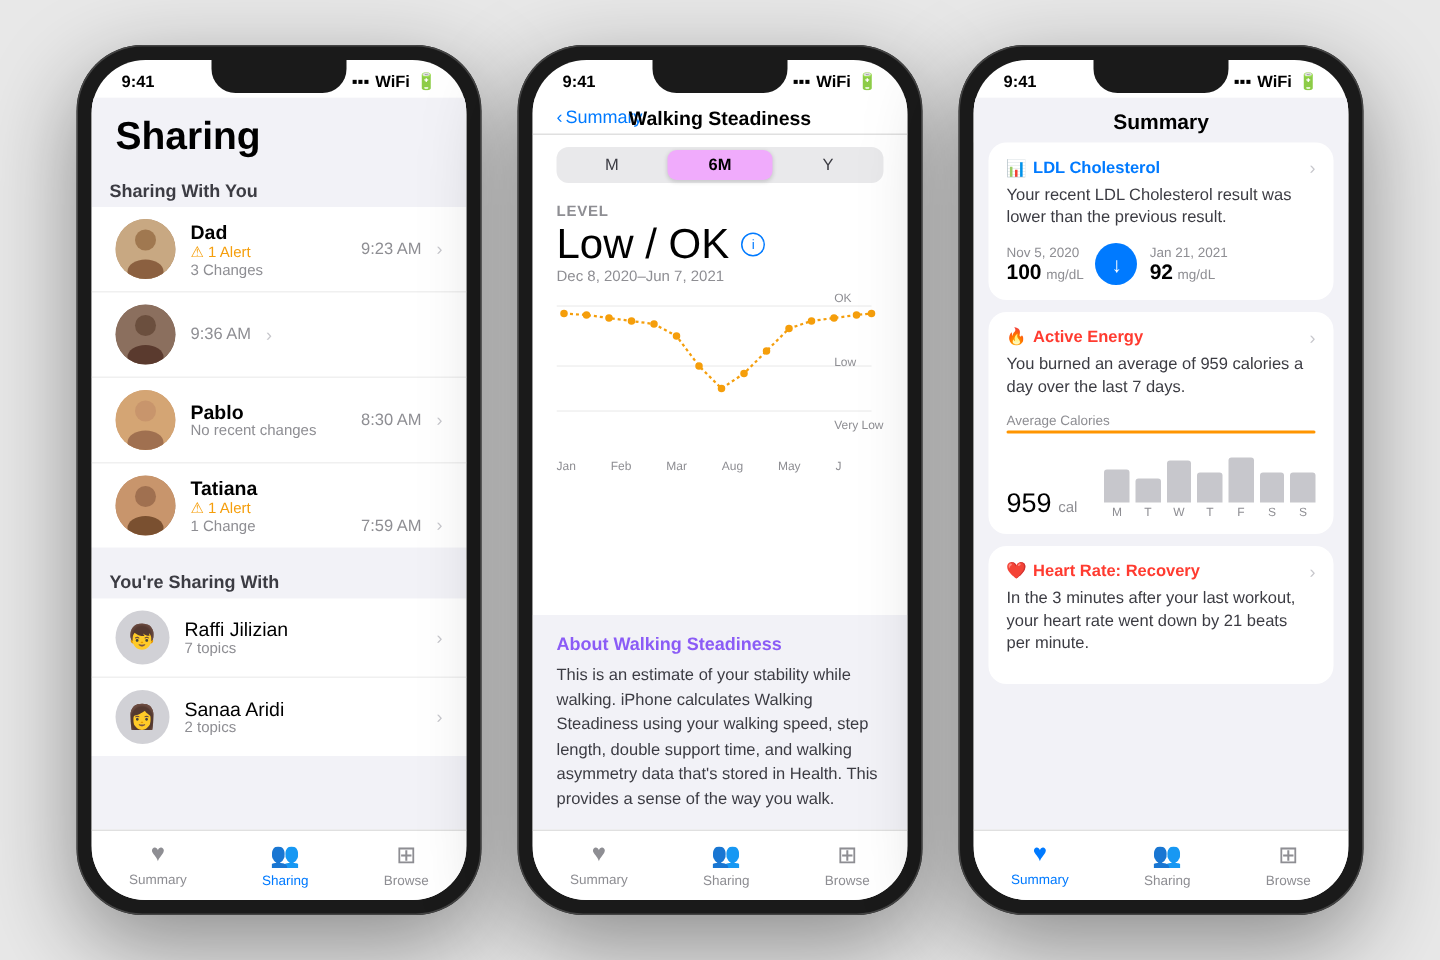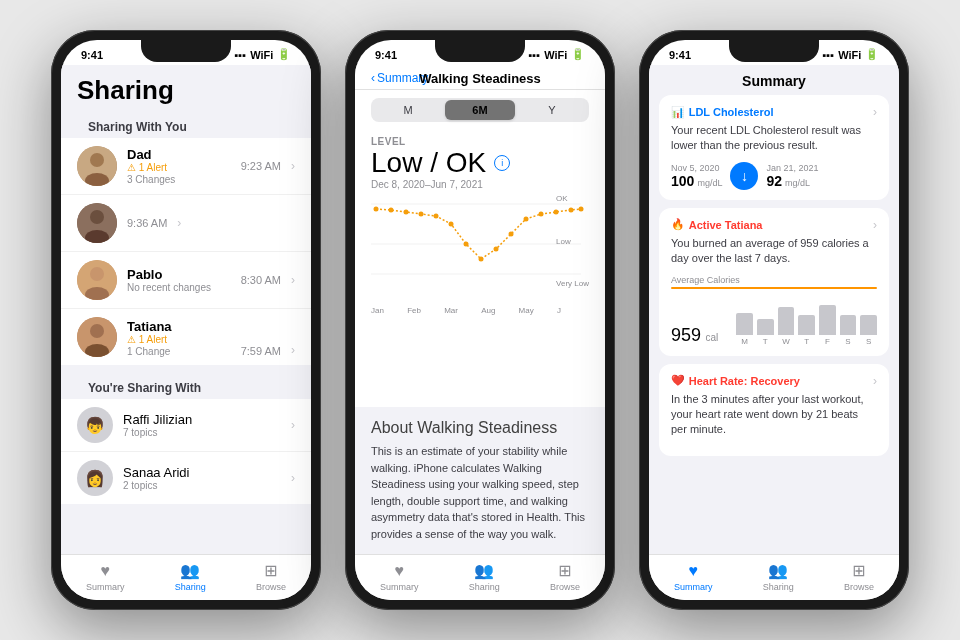--- a/index.html
+++ b/index.html
@@ -108,21 +108,21 @@
     }
     .p1-header h1 {
       font-size: 26px;
       font-weight: 700;
       color: #000;
     }
     .section-title {
       font-size: 12px;
       font-weight: 600;
       color: #3c3c43;
-      padding: 8px 27px 4px;
+      padding: 8px 12px 4px;
       background: #f2f2f7;
     }
     .contact-list {
       background: #fff;
       margin: 0 0 8px;
     }
     .contact-row {
       display: flex;
       align-items: center;
       padding: 8px 16px;
@@ -230,21 +230,21 @@
     .seg-btn {
       flex: 1;
       text-align: center;
       padding: 4px 0;
       font-size: 11px;
       font-weight: 500;
       color: #3c3c43;
       border-radius: 6px;
     }
     .seg-btn.active {
-      background: #737373;
+      background: #f0abfc;
       color: #000;
       font-weight: 600;
       box-shadow: 0 1px 3px rgba(0,0,0,0.15);
     }
     .chart-area {
       padding: 6px 16px;
       flex: 1;
     }
     .chart-level-label {
       font-size: 10px;
@@ -280,23 +280,23 @@
     .chart-svg-container {
       position: relative;
       height: 110px;
     }
     .about-section {
       background: #f2f2f7;
       padding: 12px 16px;
       margin-top: 4px;
     }
     .about-title {
-      font-size: 16px;
-      font-weight: 400;
-      color: #404040;
+      font-size: 12px;
+      font-weight: 700;
+      color: #8b5cf6;
       margin-bottom: 6px;
     }
     .about-text {
       font-size: 11px;
       color: #3c3c43;
       line-height: 1.5;
     }
 
     
     .p3-content {
@@ -675,21 +675,21 @@
                 <span class="ldl-unit">mg/dL</span>
               </div>
             </div>
           </div>
         </div>
 
         <div class="highlight-card">
           <div class="highlight-card-header">
             <div class="highlight-category" style="color:#ff3b30;">
               <span>🔥</span>
-              <span>Active Tatiana</span>
+              <span>Active Energy</span>
             </div>
             <span class="chevron">›</span>
           </div>
           <div class="highlight-text">You burned an average of 959 calories a day over the last 7 days.</div>
           <div class="avg-cal-label">Average Calories</div>
           <div class="orange-line"></div>
           <div style="display:flex;align-items:flex-end;gap:18px;">
             <div>
               <span class="cal-value">959</span>
               <span style="font-size:10px;color:#8e8e93;">cal</span>

